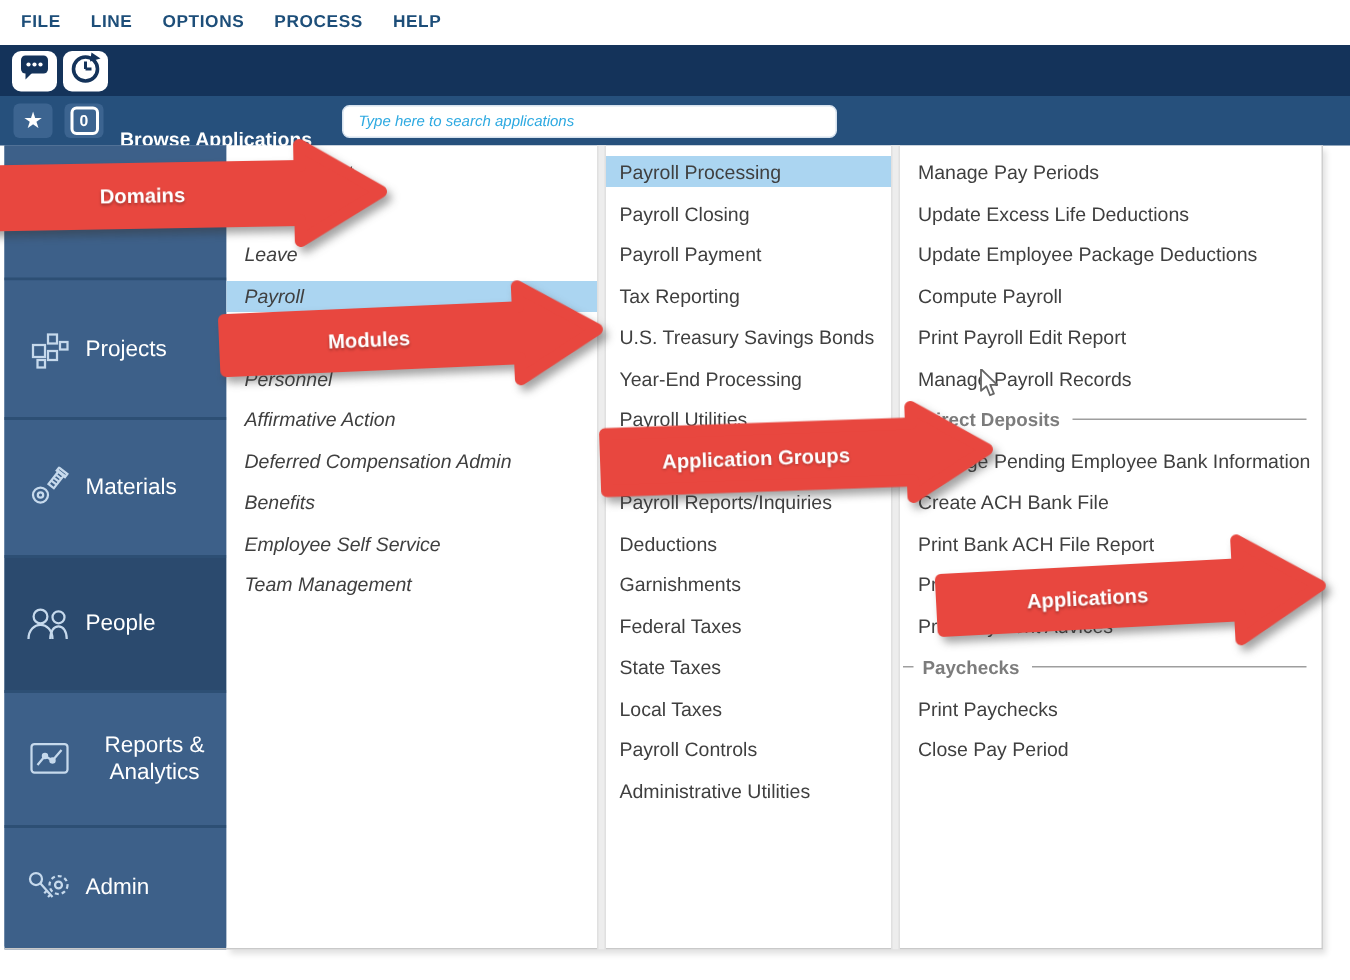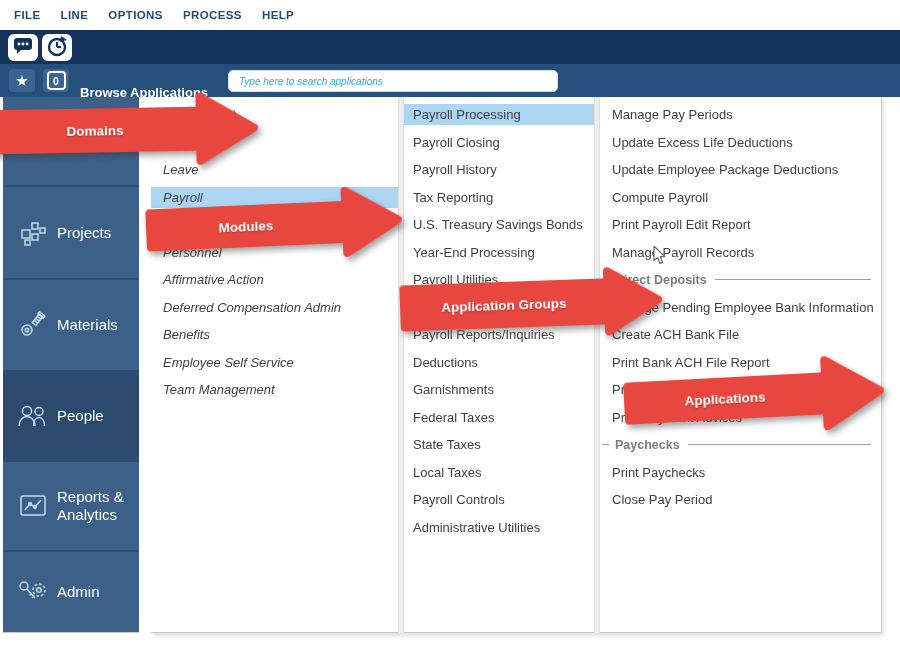--- a/index.html
+++ b/index.html
@@ -22,22 +22,22 @@
   #zero-btn{left:43px;}
   #zero-inner{border:2px solid #fff;border-radius:4px;width:15px;height:15px;font-size:10.5px;font-weight:bold;
               display:flex;align-items:center;justify-content:center;color:#fff;}
   #browse-label{position:absolute;left:80px;top:0;height:33px;display:flex;align-items:center;
                 color:#fff;font-size:13px;font-weight:bold;margin-top:12px;}
   #search{position:absolute;left:228px;top:6px;width:308px;height:20px;border:1px solid #d6e2ee;border-radius:5px;
           padding:0 10px;font-family:"Liberation Sans",sans-serif;font-size:10px;font-style:italic;color:#1d4e79;outline:none;}
   #search::placeholder{color:#2da9e1;opacity:1;font-style:italic;}
 
   
-  #sidebar{position:absolute;left:3px;top:97px;width:136px;height:536px;background:#3d6089;
-           border-bottom:1px solid #c9c9c9;box-sizing:border-box;}
+  #sidebar{position:absolute;left:3px;top:97px;width:148px;height:536px;background:#3d6089;
+           border-bottom:1px solid #c9c9c9;box-sizing:border-box;text-align:center;}
   .sitem{display:flex;align-items:center;padding-left:12px;box-sizing:border-box;
          border-bottom:2px solid #2d4f74;background:#3d6089;cursor:pointer;}
   .sitem.sel{background:#2b4a6e;}
   .sicon{width:36px;height:36px;display:flex;align-items:center;justify-content:center;flex:0 0 36px;}
   .slabel{color:#fff;font-size:15px;line-height:18px;margin-left:6px;max-width:92px;}
   .sicon svg{stroke:#c6d9ec;fill:none;stroke-width:1.5;}
   .calcglyph{color:#c6d9ec;font-size:14px;letter-spacing:1px;}
 
   
   #popup{position:absolute;left:151px;top:97px;width:731px;height:536px;background:#fff;
@@ -199,21 +199,21 @@
       <div class="row">Benefits</div>
       <div class="row">Employee Self Service</div>
       <div class="row">Team Management</div>
     </div>
 
     <div class="vdiv" id="vdiv1"></div>
 
     <div class="col" id="col-groups">
       <div class="row selected">Payroll Processing</div>
       <div class="row">Payroll Closing</div>
-      <div class="row">Payroll History</div>
+      <div class="row">Payroll Payment</div>
       <div class="row">Tax Reporting</div>
       <div class="row">U.S. Treasury Savings Bonds</div>
       <div class="row">Year-End Processing</div>
       <div class="row">Payroll Utilities</div>
       <div class="row"></div>
       <div class="row">Payroll Reports/Inquiries</div>
       <div class="row">Deductions</div>
       <div class="row">Garnishments</div>
       <div class="row">Federal Taxes</div>
       <div class="row">State Taxes</div>

